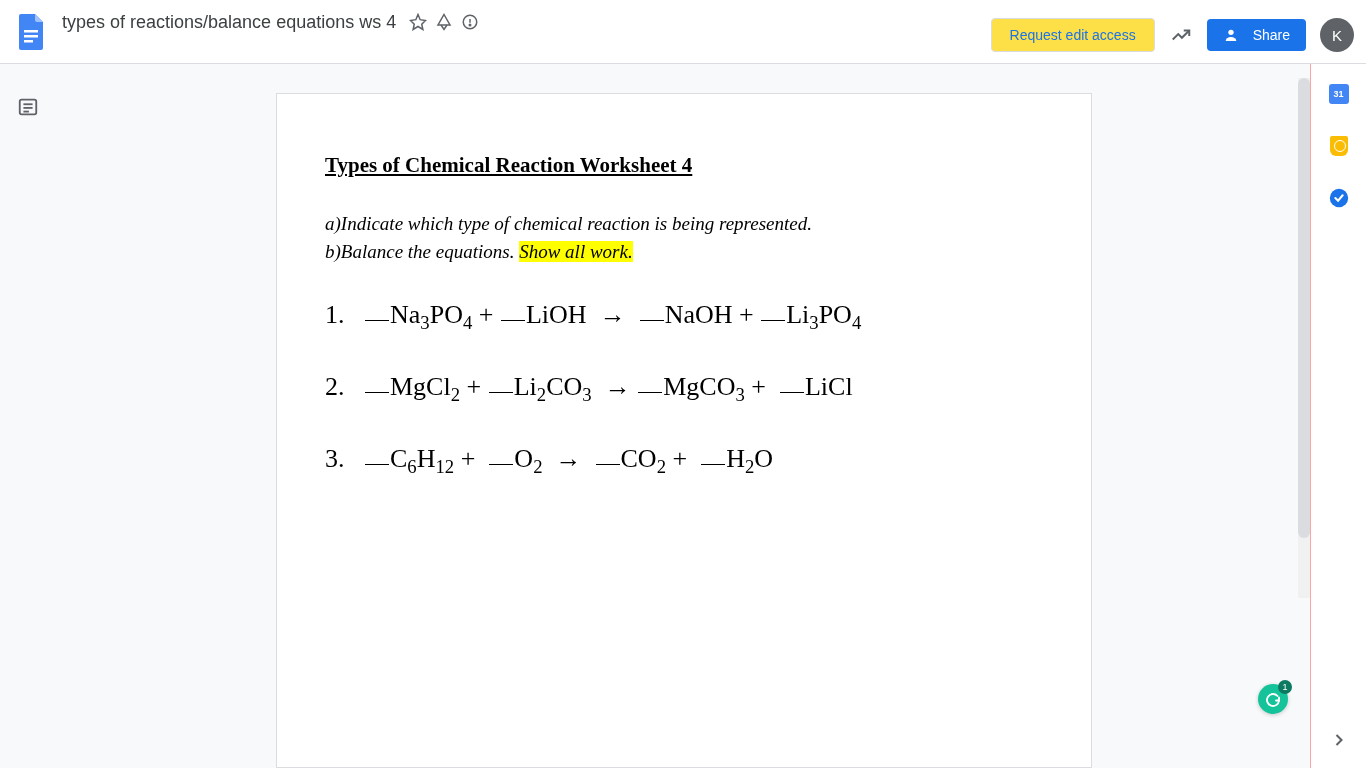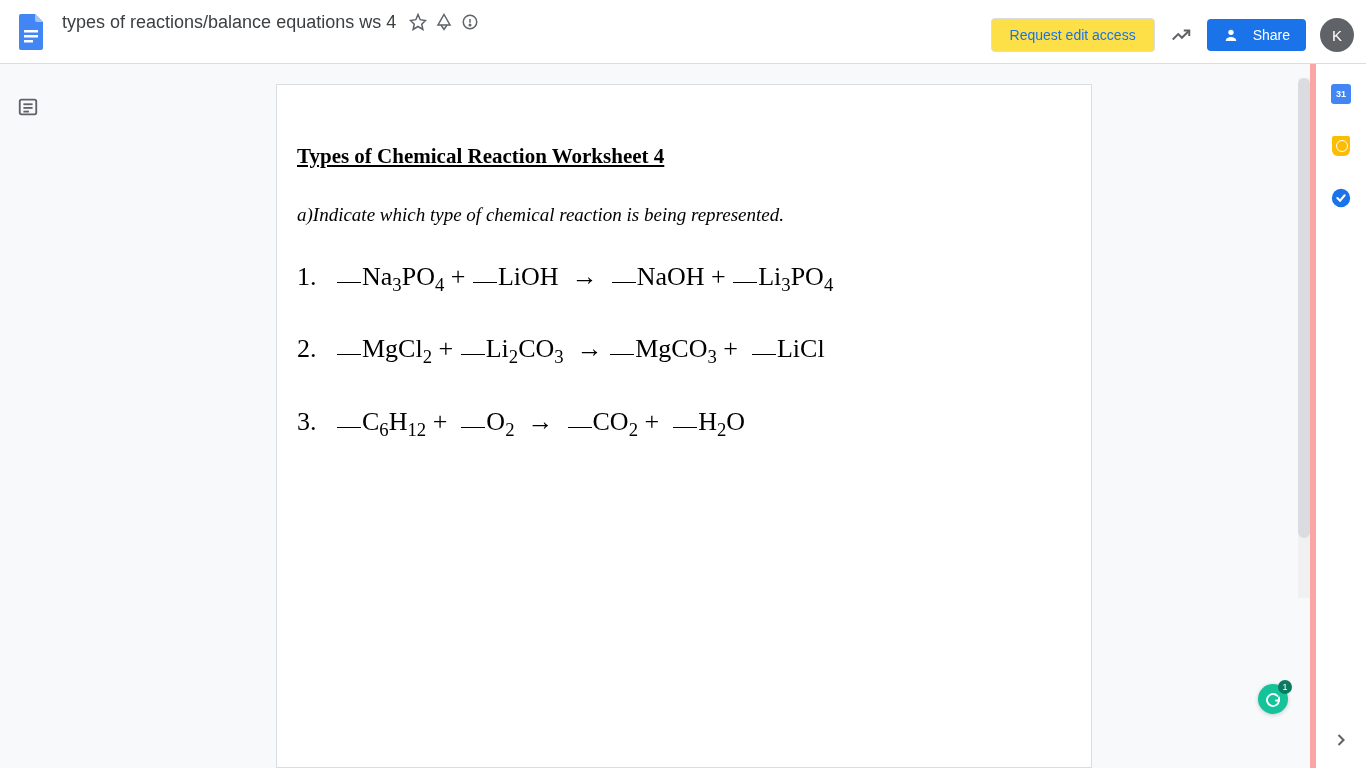--- a/index.html
+++ b/index.html
@@ -18,34 +18,34 @@
   .req-access { font-size: 14px; color: #1a73e8; background: #fde047; border: 1px solid #dadce0; padding: 8px 18px; border-radius: 4px; cursor: pointer; font-weight: 500; }
   .analytics-icon { width: 24px; height: 24px; color: #5f6368; cursor: pointer; display:flex; align-items:center; justify-content:center;}
   .share-btn { background: #1a73e8; color: #fff; border: none; padding: 8px 16px; border-radius: 4px; font-size: 14px; font-weight: 500; cursor: pointer; display: flex; align-items: center; gap: 14px; }
   .avatar { width: 34px; height: 34px; border-radius: 50%; background: #5f6368; color: #fff; display: flex; align-items: center; justify-content: center; font-size: 15px; cursor: pointer; }
   
   
   .workspace { position: absolute; top: 64px; bottom: 0; left: 0; right: 56px; background: #f8f9fa; display: flex; }
   .left-rail { width: 58px; padding-top: 32px; display: flex; justify-content: center; }
   .outline-btn { width: 24px; height: 24px; color: #5f6368; cursor: pointer; }
   .canvas-wrap { flex: 1; display: flex; justify-content: center; overflow: hidden; position: relative; }
-  .page { width: 816px; background: #fff; margin-top: 20px; border: 1px solid #dadce0; padding: 56px 20px; font-family: "Times New Roman", serif; color: #000; font-size: 19px; line-height: 1.5; }
+  .page { width: 816px; background: #fff; margin-top: 29px; border: 1px solid #dadce0; padding: 56px 48px; font-family: "Times New Roman", serif; color: #000; font-size: 19px; line-height: 1.5; }
   .page-title { font-weight: bold; text-decoration: underline; font-size: 21px; margin-bottom: 28px; }
   .instr { font-style: italic; }
   .hl { background: #ffff00; }
   .eqlist { margin-top: 28px; }
   .eq { margin-bottom: 30px; font-size: 26px; }
   .eq sub { font-size: 0.72em; vertical-align: sub; }
   .blank { display:inline-block; width: 24px; border-bottom: 1px solid #000; margin: 0 1px; position: relative; top: -2px;}
   
   .scrollbar { position: absolute; right: 0; top: 14px; width: 12px; height: 520px; background: #f1f1f1; border-radius: 0; }
   .scrollthumb { position: absolute; top: 0; width: 12px; height: 460px; background: #dadce0; border-radius: 6px; }
   
   
-  .side-panel { position: absolute; top: 64px; right: 0; bottom: 0; width: 56px; background: #fff; border-left: 6px solid #fca5a5; display: flex; flex-direction: column; align-items: center; padding-top: 18px; gap: 28px; }
+  .side-panel { position: absolute; top: 64px; right: 0; bottom: 0; width: 56px; background: #fff; border-left: 1px solid #fca5a5; display: flex; flex-direction: column; align-items: center; padding-top: 18px; gap: 28px; }
   .side-app { width: 24px; height: 24px; cursor: pointer; display:flex; align-items:center; justify-content:center; }
   .cal-icon { width: 20px; height: 20px; background: #4285f4; border-radius: 3px; color: #fff; font-size: 9px; font-weight: bold; display: flex; align-items: center; justify-content: center; font-family: Arial; }
   .keep-icon { width: 18px; height: 20px; background: #fbbc04; border-radius: 2px 2px 6px 6px; position: relative; }
   .keep-icon::after { content:""; position:absolute; top:4px; left:4px; width:10px; height:10px; border:1.5px solid #fff; border-radius:50%;}
   .tasks-icon-svg { width:22px; height:22px; }
   .show-side { position: absolute; bottom: 16px; width: 24px; height: 24px; color: #5f6368; cursor: pointer; display:flex; align-items:center; justify-content:center;}
   
   
   .g-badge { position: absolute; right: 78px; bottom: 54px; width: 30px; height: 30px; border-radius: 50%; background: #15C39A; display:flex; align-items:center; justify-content:center; cursor:pointer; box-shadow: 0 1px 4px rgba(0,0,0,0.2);}
   .g-badge::after { content:"1"; position:absolute; top:-4px; right:-4px; width:14px; height:14px; background:#0b7a61; color:#fff; font-size:9px; border-radius:50%; display:flex; align-items:center; justify-content:center; font-family:Arial;}
@@ -113,20 +113,23 @@
           <line x1="7" y1="9" x2="17" y2="9"></line>
           <line x1="7" y1="13" x2="17" y2="13"></line>
           <line x1="7" y1="17" x2="13" y2="17"></line>
         </svg>
     </span>
   </div>
   <div class="canvas-wrap">
     <div class="page">
       <div class="page-title">Types of Chemical Reaction Worksheet 4</div>
       <div class="instr">a)Indicate which type of chemical reaction is being represented.</div>
+      <div class="instr">
+        <span>b)Balance the equations. </span><span class="hl">Show all work.</span>
+      </div>
       <div class="eqlist">
         <div class="eq">
           <span>1.</span>&nbsp;&nbsp;
           <span class="blank"></span>Na<sub>3</sub>PO<sub>4</sub> + <span class="blank"></span>LiOH &nbsp;→&nbsp; <span class="blank"></span>NaOH + <span class="blank"></span>Li<sub>3</sub>PO<sub>4</sub>
         </div>
         <div class="eq">
           <span>2.</span>&nbsp;&nbsp;
           <span class="blank"></span>MgCl<sub>2</sub> + <span class="blank"></span>Li<sub>2</sub>CO<sub>3</sub> &nbsp;→&nbsp;<span class="blank"></span>MgCO<sub>3</sub> + &nbsp;<span class="blank"></span>LiCl
         </div>
         <div class="eq">

